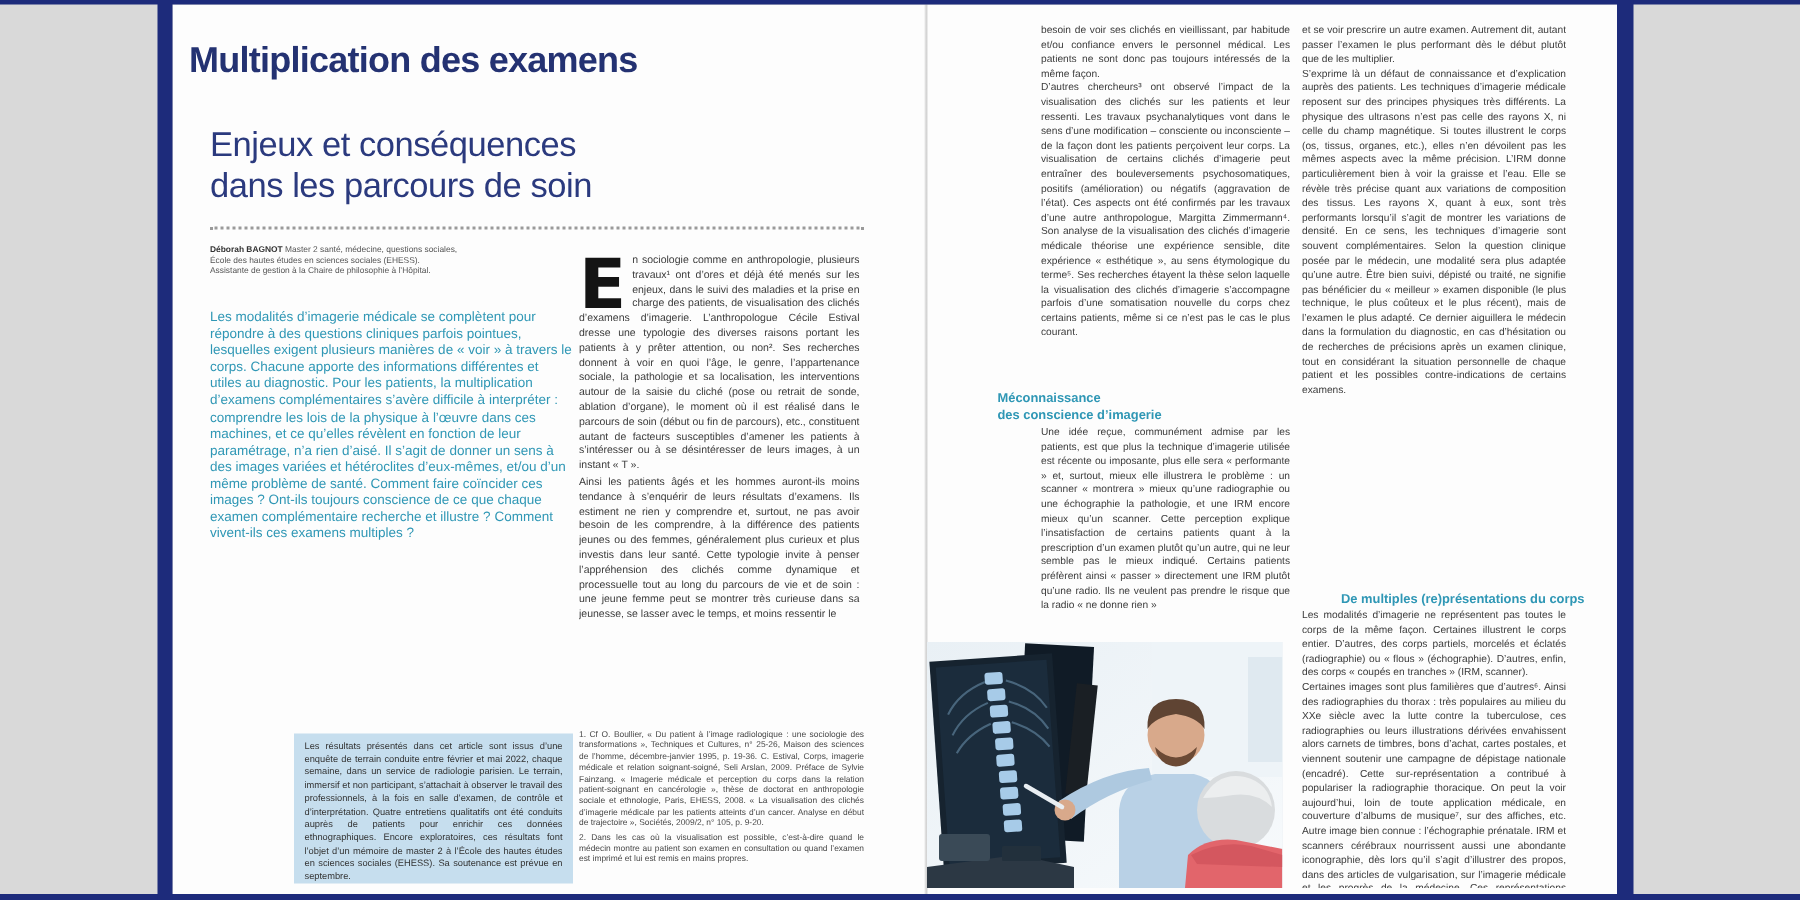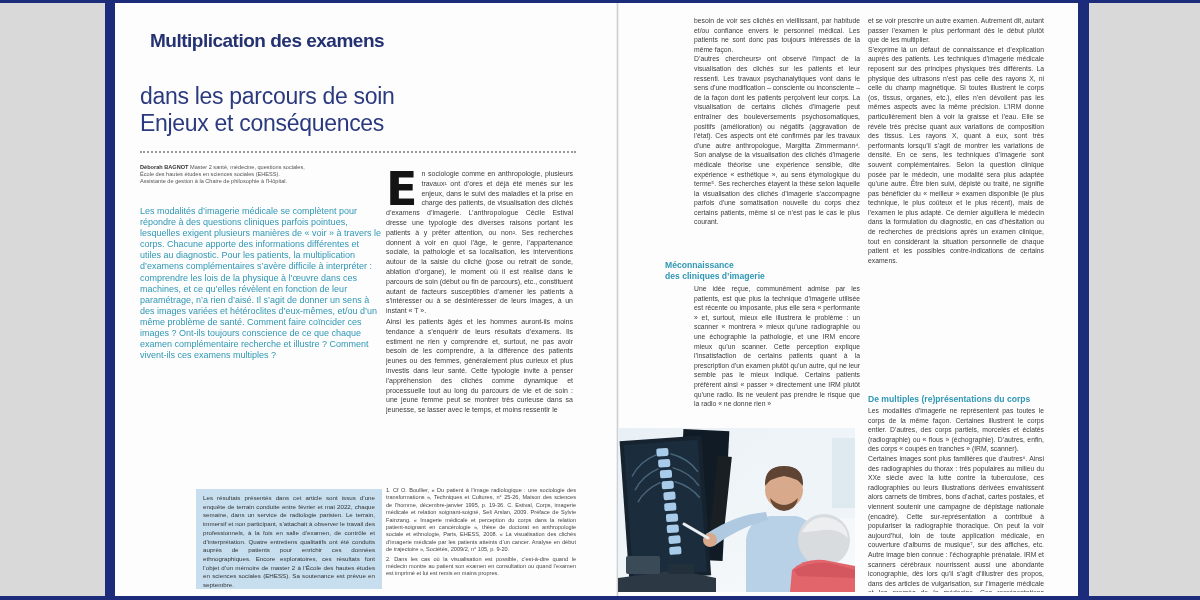--- a/index.html
+++ b/index.html
@@ -16,22 +16,22 @@
   #bar-right{left:1078px;top:0;width:11px;height:600px;}
 
   .spread{
     position:absolute;left:115px;top:3px;width:963px;height:593px;
     background:#fdfdfd;box-shadow:0 0 8px rgba(0,0,0,.28);z-index:5;
   }
   .fold{position:absolute;left:501px;top:0;width:3px;height:593px;
     background:linear-gradient(to right,rgba(0,0,0,0),rgba(0,0,0,.18),rgba(0,0,0,0));}
 
   
-  .title{position:absolute;left:35px;top:24px;width:460px;color:#243272;
-    font-weight:700;font-size:19px;line-height:27px;letter-spacing:-.5px;}
+  .title{position:absolute;left:11px;top:24px;width:460px;color:#243272;
+    font-weight:700;font-size:24px;line-height:27px;letter-spacing:-.5px;}
   .subtitle{position:absolute;left:25px;top:80px;width:460px;color:#2b3a7e;
     font-weight:400;font-size:23px;line-height:27px;letter-spacing:-.3px;}
   .dotted-rule{position:absolute;left:25px;top:148px;width:436px;height:0;
     border-top:2px dotted #9a9a9a;}
   .author{position:absolute;left:25px;top:161px;width:270px;
     font-size:5.6px;line-height:7.2px;color:#555;}
   .author b{color:#333;}
   .intro{position:absolute;left:25px;top:203px;width:242px;
     font-size:9px;line-height:11.1px;font-weight:400;color:#2f97b5;}
   .bodycol{position:absolute;left:271px;top:166px;width:187px;height:292px;
@@ -49,21 +49,21 @@
 
   
   .rp-col{position:absolute;overflow:hidden;font-size:6.8px;line-height:9.6px;
     text-align:justify;color:#3b3b3b;}
   .rp-col p{margin:0;}
   #rp-c1a{left:579px;top:13px;width:166px;height:242px;}
   #rp-h1{position:absolute;left:550px;top:257px;width:180px;color:#2f97b5;
     font-weight:700;font-size:8.6px;line-height:10.5px;}
   #rp-c1b{left:579px;top:281px;width:166px;height:141px;}
   #rp-c2a{left:753px;top:13px;width:176px;height:374px;}
-  #rp-h2{position:absolute;left:753px;top:391px;width:180px;color:#2f97b5;
+  #rp-h2{position:absolute;left:779px;top:391px;width:180px;color:#2f97b5;
     font-weight:700;font-size:8.6px;line-height:10.5px;}
   #rp-c2b{left:753px;top:403px;width:176px;height:186px;}
   .photo{position:absolute;left:503px;top:425px;width:237px;height:164px;
     overflow:hidden;background:#e8eef3;}
 </style>
 </head>
 <body>
 
 <div class="frame-bar" id="bar-top"></div>
 <div class="frame-bar" id="bar-bottom"></div>
@@ -71,22 +71,22 @@
 <div class="frame-bar" id="bar-right"></div>
 
 <div class="spread">
   <div class="fold"></div>
 
   <div>
     <div class="title">
       <div>Multiplication des examens</div>
     </div>
     <div class="subtitle">
+      <div>Enjeux et conséquences</div>
       <div>dans les parcours de soin</div>
-      <div>Enjeux et conséquences</div>
     </div>
     <div class="dotted-rule"></div>
 
     <div class="author">
       <div><b>Déborah BAGNOT</b><span> Master 2 santé, médecine, questions sociales,</span></div>
       <div>École des hautes études en sciences sociales (EHESS).</div>
       <div>Assistante de gestion à la Chaire de philosophie à l’Hôpital.</div>
     </div>
 
     <div class="intro">Les modalités d’imagerie médicale se complètent pour répondre à des questions cliniques parfois pointues, lesquelles exigent plusieurs manières de « voir » à travers le corps. Chacune apporte des informations différentes et utiles au diagnostic. Pour les patients, la multiplication d’examens complémentaires s’avère difficile à interpréter : comprendre les lois de la physique à l’œuvre dans ces machines, et ce qu’elles révèlent en fonction de leur paramétrage, n’a rien d’aisé. Il s’agit de donner un sens à des images variées et hétéroclites d’eux-mêmes, et/ou d’un même problème de santé. Comment faire coïncider ces images ? Ont-ils toujours conscience de ce que chaque examen complémentaire recherche et illustre ? Comment vivent-ils ces examens multiples ?</div>
@@ -104,21 +104,21 @@
     <div class="bluebox">Les résultats présentés dans cet article sont issus d’une enquête de terrain conduite entre février et mai 2022, chaque semaine, dans un service de radiologie parisien. Le terrain, immersif et non participant, s’attachait à observer le travail des professionnels, à la fois en salle d’examen, de contrôle et d’interprétation. Quatre entretiens qualitatifs ont été conduits auprès de patients pour enrichir ces données ethnographiques. Encore exploratoires, ces résultats font l’objet d’un mémoire de master 2 à l’École des hautes études en sciences sociales (EHESS). Sa soutenance est prévue en septembre.</div>
   </div>
 
   <div>
     <div class="rp-col" id="rp-c1a">
       <p>besoin de voir ses clichés en vieillissant, par habitude et/ou confiance envers le personnel médical. Les patients ne sont donc pas toujours intéressés de la même façon.</p>
       <p>D’autres chercheurs³ ont observé l’impact de la visualisation des clichés sur les patients et leur ressenti. Les travaux psychanalytiques vont dans le sens d’une modification – consciente ou inconsciente – de la façon dont les patients perçoivent leur corps. La visualisation de certains clichés d’imagerie peut entraîner des bouleversements psychosomatiques, positifs (amélioration) ou négatifs (aggravation de l’état). Ces aspects ont été confirmés par les travaux d’une autre anthropologue, Margitta Zimmermann⁴. Son analyse de la visualisation des clichés d’imagerie médicale théorise une expérience sensible, dite expérience « esthétique », au sens étymologique du terme⁵. Ses recherches étayent la thèse selon laquelle la visualisation des clichés d’imagerie s’accompagne parfois d’une somatisation nouvelle du corps chez certains patients, même si ce n’est pas le cas le plus courant.</p>
     </div>
     <div id="rp-h1">
       <div>Méconnaissance</div>
-      <div>des cliniques d’imagerie</div>
+      <div>des conscience d’imagerie</div>
     </div>
     <div class="rp-col" id="rp-c1b">
       <p>Une idée reçue, communément admise par les patients, est que plus la technique d’imagerie utilisée est récente ou imposante, plus elle sera « performante » et, surtout, mieux elle illustrera le problème : un scanner « montrera » mieux qu’une radiographie ou une échographie la pathologie, et une IRM encore mieux qu’un scanner. Cette perception explique l’insatisfaction de certains patients quant à la prescription d’un examen plutôt qu’un autre, qui ne leur semble pas le mieux indiqué. Certains patients préfèrent ainsi « passer » directement une IRM plutôt qu’une radio. Ils ne veulent pas prendre le risque que la radio « ne donne rien »</p>
     </div>
 
     <div class="rp-col" id="rp-c2a">
       <p>et se voir prescrire un autre examen. Autrement dit, autant passer l’examen le plus performant dès le début plutôt que de les multiplier.</p>
       <p>S’exprime là un défaut de connaissance et d’explication auprès des patients. Les techniques d’imagerie médicale reposent sur des principes physiques très différents. La physique des ultrasons n’est pas celle des rayons X, ni celle du champ magnétique. Si toutes illustrent le corps (os, tissus, organes, etc.), elles n’en dévoilent pas les mêmes aspects avec la même précision. L’IRM donne particulièrement bien à voir la graisse et l’eau. Elle se révèle très précise quant aux variations de composition des tissus. Les rayons X, quant à eux, sont très performants lorsqu’il s’agit de montrer les variations de densité. En ce sens, les techniques d’imagerie sont souvent complémentaires. Selon la question clinique posée par le médecin, une modalité sera plus adaptée qu’une autre. Être bien suivi, dépisté ou traité, ne signifie pas bénéficier du « meilleur » examen disponible (le plus technique, le plus coûteux et le plus récent), mais de l’examen le plus adapté. Ce dernier aiguillera le médecin dans la formulation du diagnostic, en cas d’hésitation ou de recherches de précisions après un examen clinique, tout en considérant la situation personnelle de chaque patient et les possibles contre-indications de certains examens.</p>
     </div>
     <div id="rp-h2">De multiples (re)présentations du corps</div>

